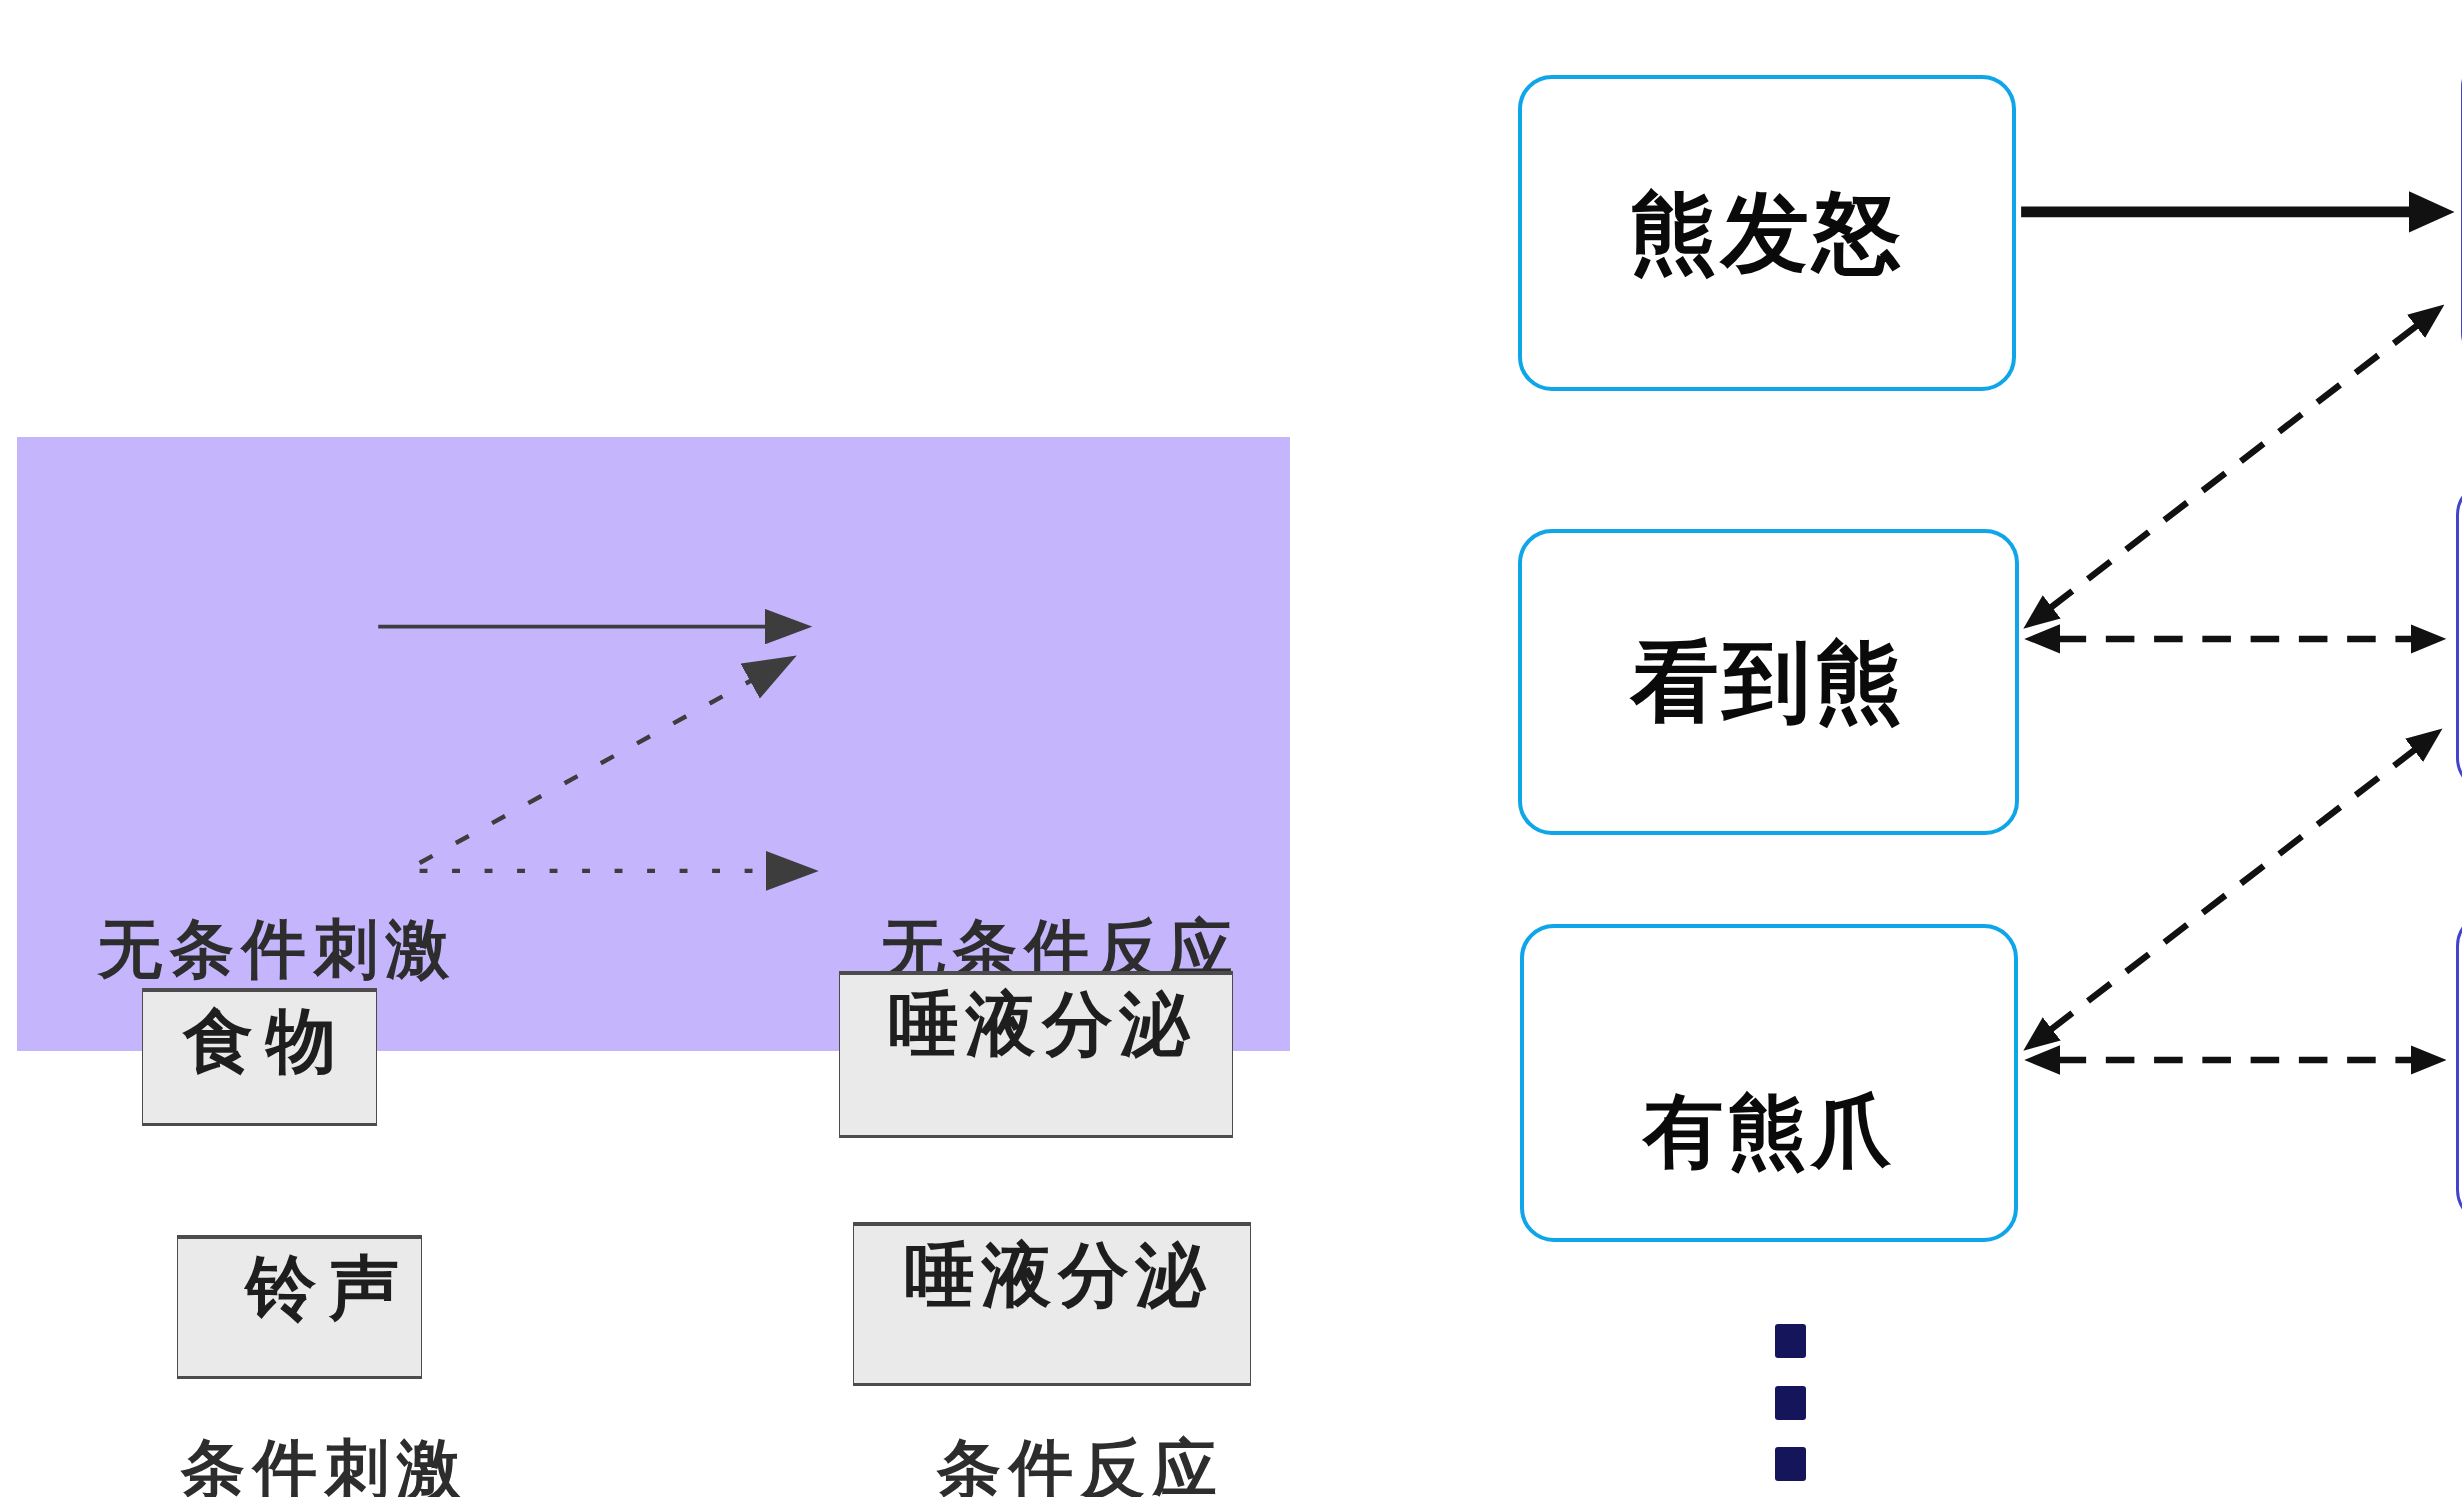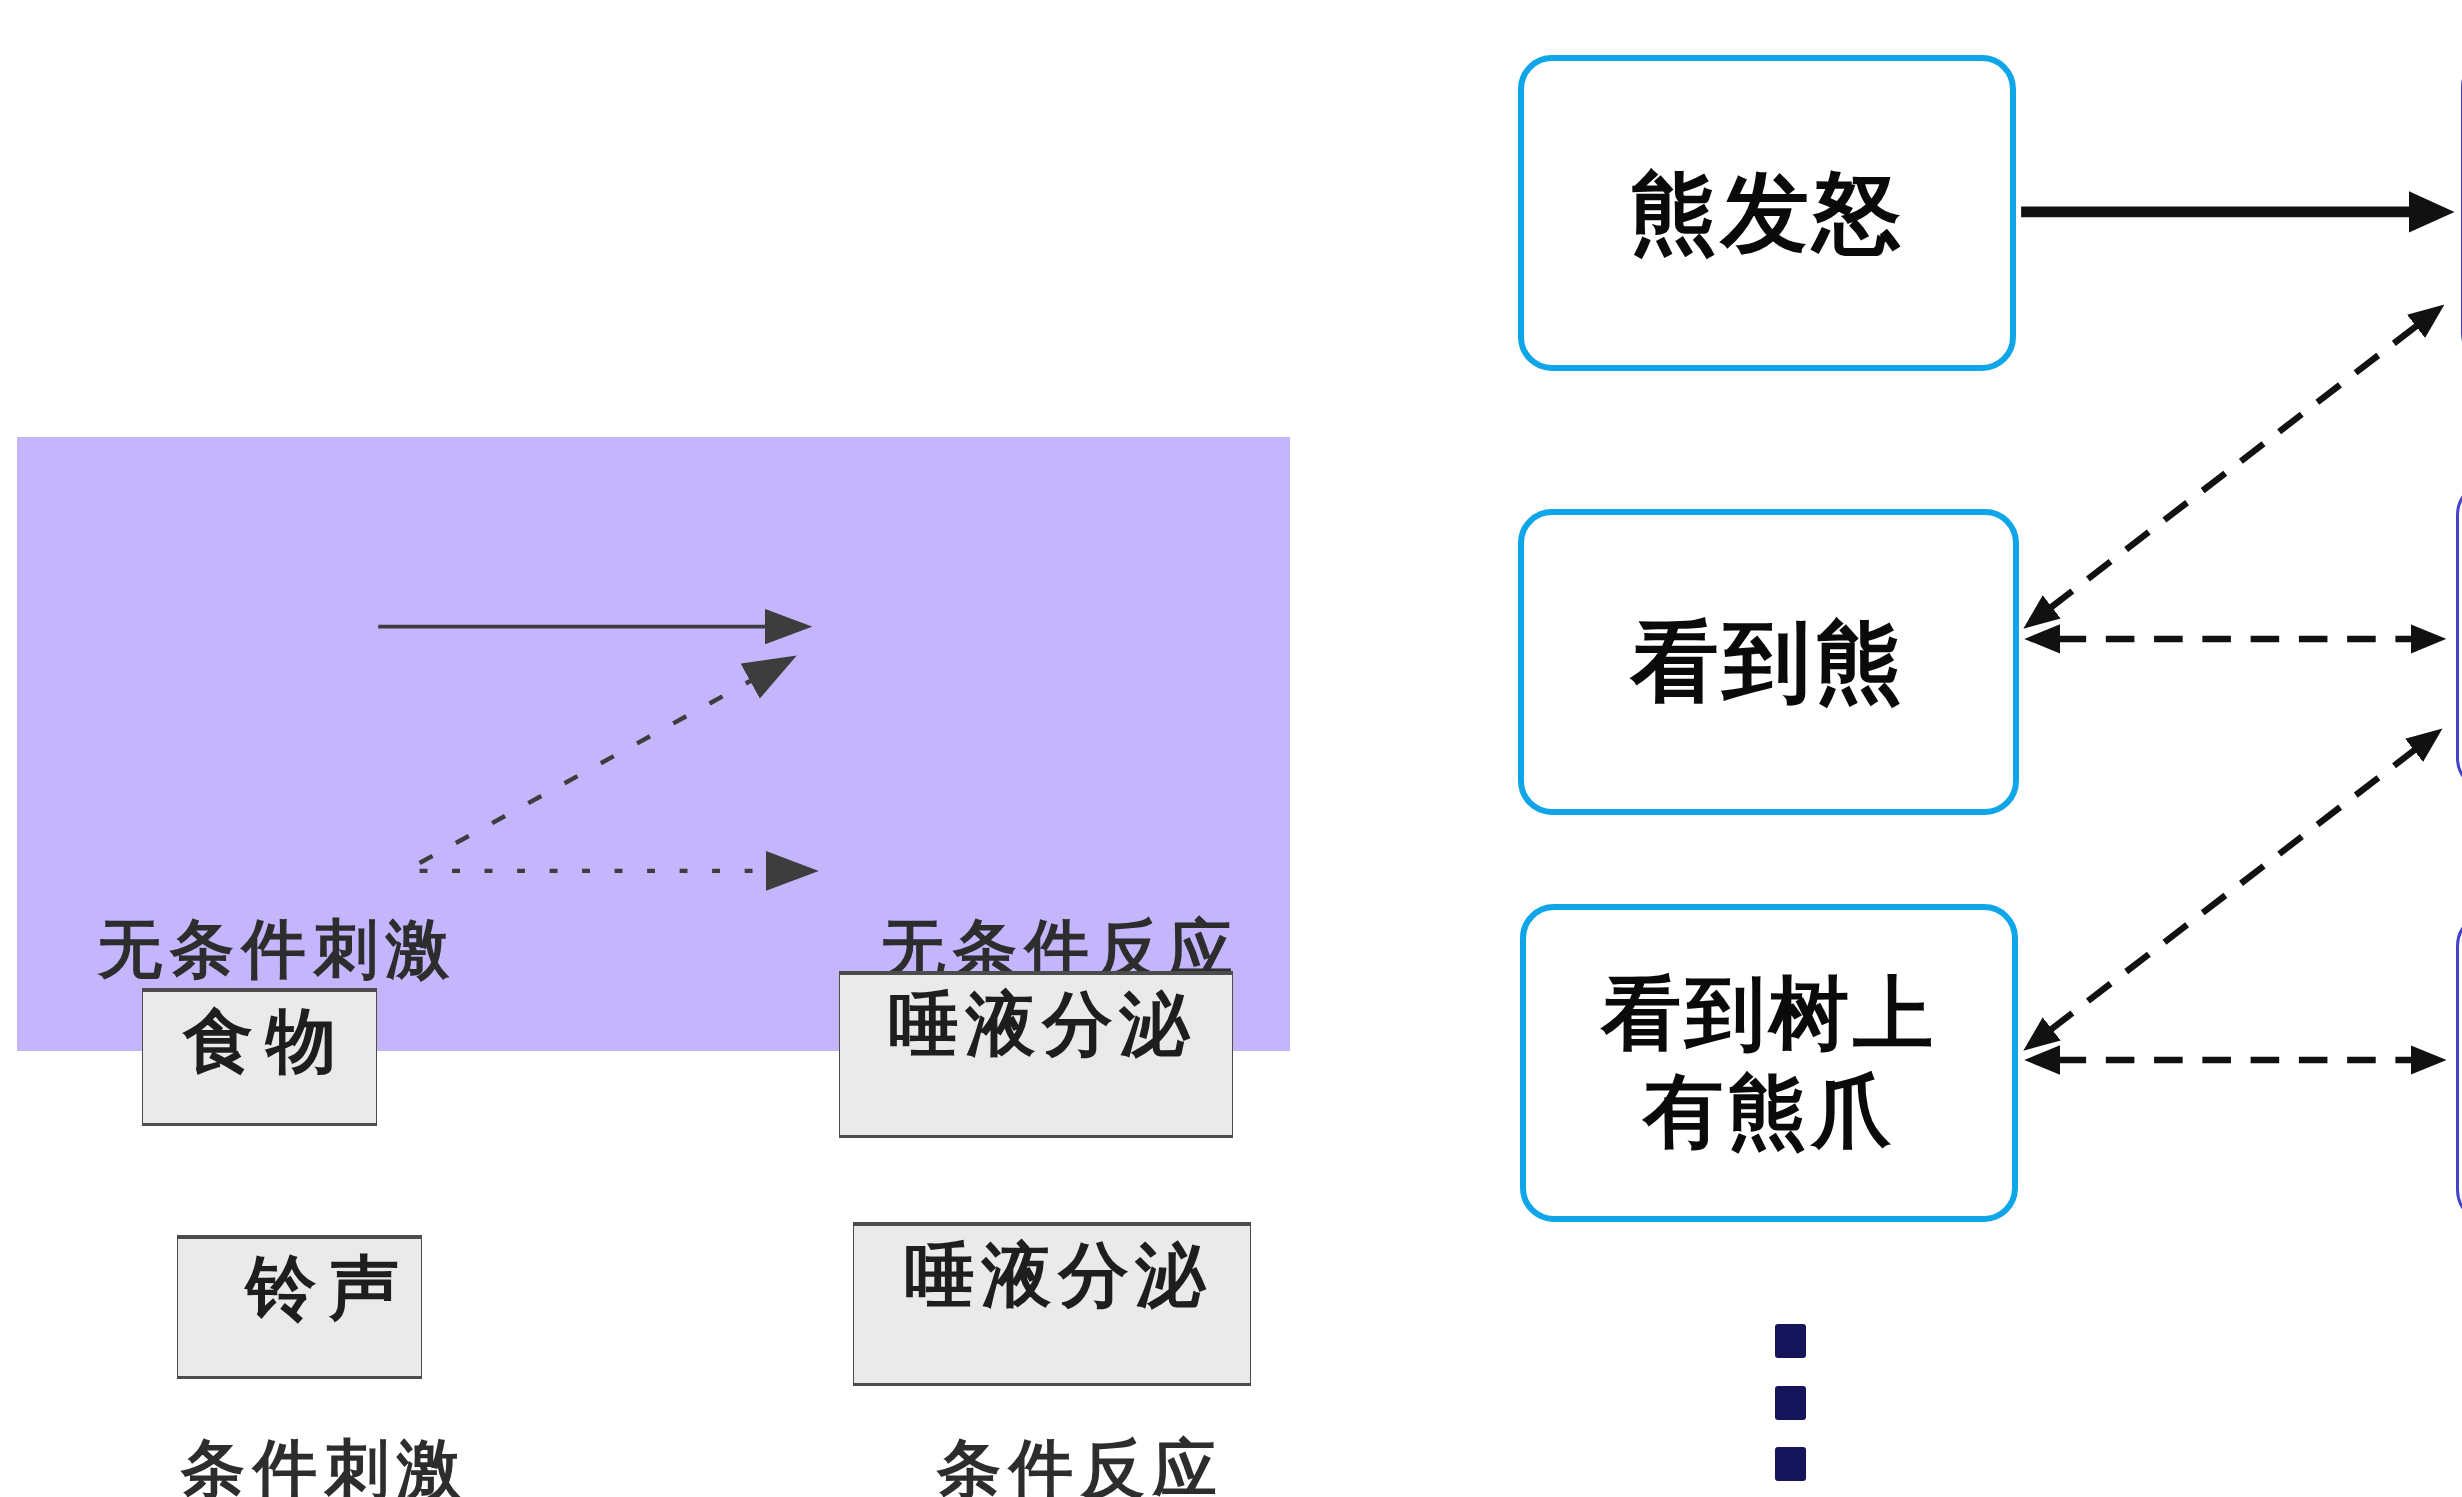--- a/index.html
+++ b/index.html
@@ -25,21 +25,21 @@
   #lbl-ucs{left:81px;top:469px;}
   #lbl-ucr{left:864px;top:469px;}
   #lbl-cs{left:164px;top:989px;}
   #lbl-cr{left:920px;top:989px;}
   
   .rbox{
     position:absolute;background:#ffffff;border-radius:34px;box-sizing:border-box;
     display:flex;justify-content:center;align-items:center;text-align:center;
     color:#0a0a0a;white-space:nowrap;
   }
-  .rbox.navy{border:6px solid #0ea5e9;}
+  .rbox.navy{border:4px solid #0ea5e9;margin-top:20px;}
   .rbox.blue{border:3px solid #4343cb;}
   .cjk-bold{font-size:88px;font-weight:700;letter-spacing:3.9px;}
   #box-bear-angry{left:1518px;top:55px;width:498px;height:316px;}
   #box-reward{left:2461px;top:53px;width:503px;height:314px;
     font-family:"Liberation Serif", serif;font-size:83px;font-weight:700;letter-spacing:4.9px;}
   #box-see-bear{left:1518px;top:509px;width:501px;height:306px;align-items:center;}
   #box-v-next{left:2456px;top:481px;width:506px;height:311px;}
   #box-claw{left:1520px;top:904px;width:498px;height:318px;font-size:80px;font-weight:700;line-height:1.22;}
   #box-v{left:2456px;top:912px;width:506px;height:312px;}
   
@@ -81,21 +81,21 @@
     
   </div>
   <div class="rbox navy cjk-bold" id="box-see-bear">
     <span>看到熊</span>
   </div>
   <div class="rbox blue" id="box-v-next">
     
   </div>
   <div class="rbox navy cjk-bold" id="box-claw">
     <span>
-      <span>看到树上</span><br>
+      <br>
       <span>有熊爪</span>
     </span>
   </div>
   <div class="rbox blue" id="box-v">
     
   </div>
 
   <div class="dotcol" id="dots-left">
     <div class="dot"></div>
     <div class="dot"></div>

